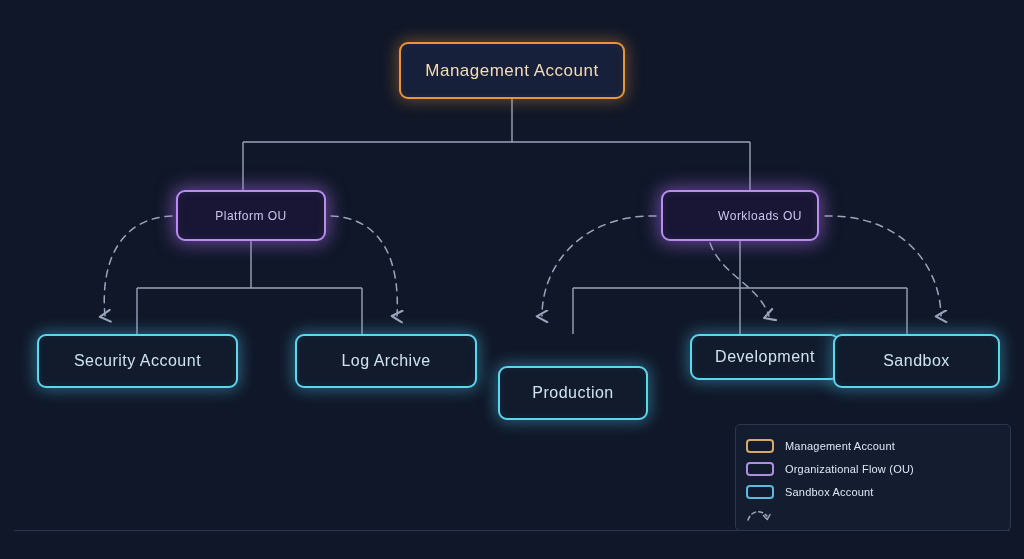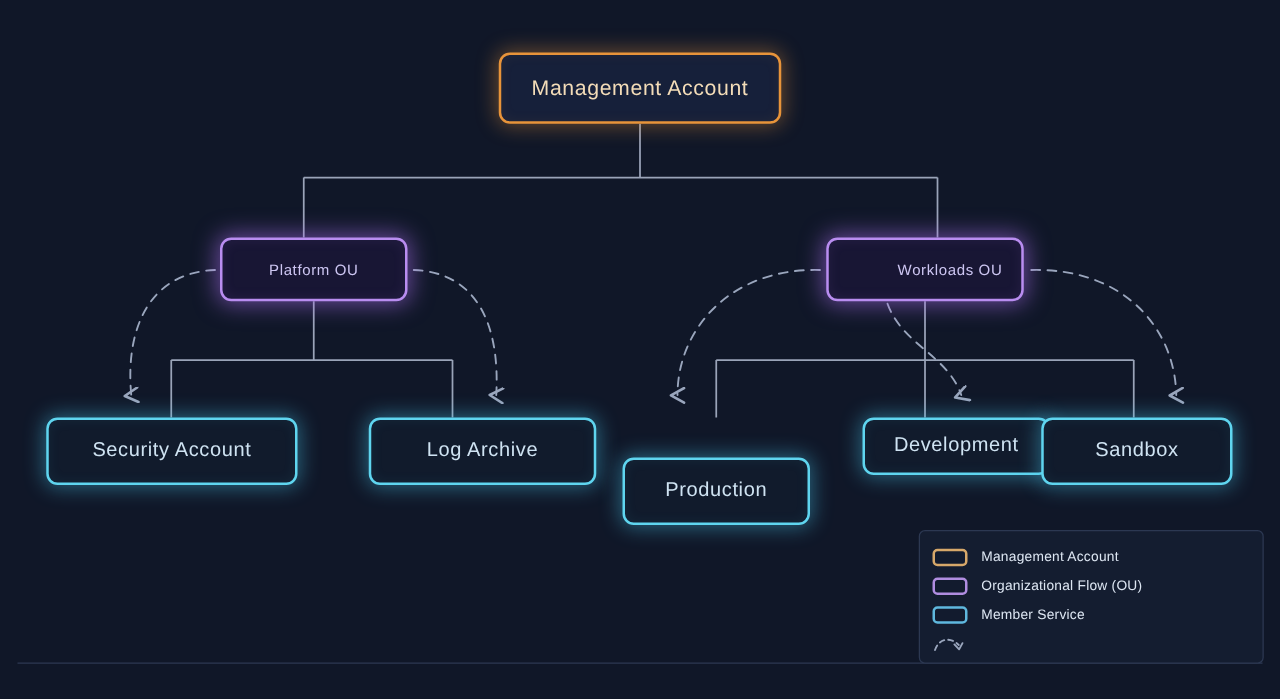--- a/index.html
+++ b/index.html
@@ -181,37 +181,37 @@
   <div class="node node-ou" style="left:661px; top:190px; width:158px; height:51px;padding-left:40px;">Workloads OU</div>
 
   <div class="node node-acct" style="left:37px; top:334px; width:201px; height:54px;text-align:center;">Security Account</div>
 
   <div class="node node-acct" style="left:263px; top:334px; width:182px; height:54px;margin-left:32px;">Log Archive</div>
 
   <div class="node node-acct" style="left:498px; top:334px; width:150px; height:54px;margin-top:32px;">Production</div>
 
   <div class="node node-acct" style="left:665px; top:334px; width:150px; height:46px;margin-left:25px;">Development</div>
 
-  <div class="node node-acct" style="left:833px; top:334px; width:153px; height:54px;">Sandbox</div>
+  <div class="node node-acct" style="left:833px; top:334px; width:167px; height:54px;">Sandbox</div>
 
   <div id="legend">
 
     <div class="legend-row">
       <span class="swatch swatch-mgmt"></span>
       <span class="legend-label">Management Account</span>
     </div>
 
     <div class="legend-row">
       <span class="swatch swatch-ou"></span>
       <span class="legend-label">Organizational Flow (OU)</span>
     </div>
 
     <div class="legend-row">
       <span class="swatch swatch-acct"></span>
-      <span class="legend-label">Member Service</span>
+      <span class="legend-label">Sandbox Account</span>
     </div>
 
     <div class="legend-row">
       <svg class="scp-glyph" viewBox="0 0 28 14" xmlns="http://www.w3.org/2000/svg">
         <path d="M2,12 C5,3 14,1 21,8" fill="none" stroke="#9aa6bd" stroke-width="1.5" stroke-dasharray="4,3.2" stroke-linecap="round"></path>
         <path d="M17.5,7.5 L21.3,11.5 L24,6.5" fill="none" stroke="#9aa6bd" stroke-width="1.5" stroke-linecap="round" stroke-linejoin="round"></path>
       </svg>
     </div>
 
   </div>

